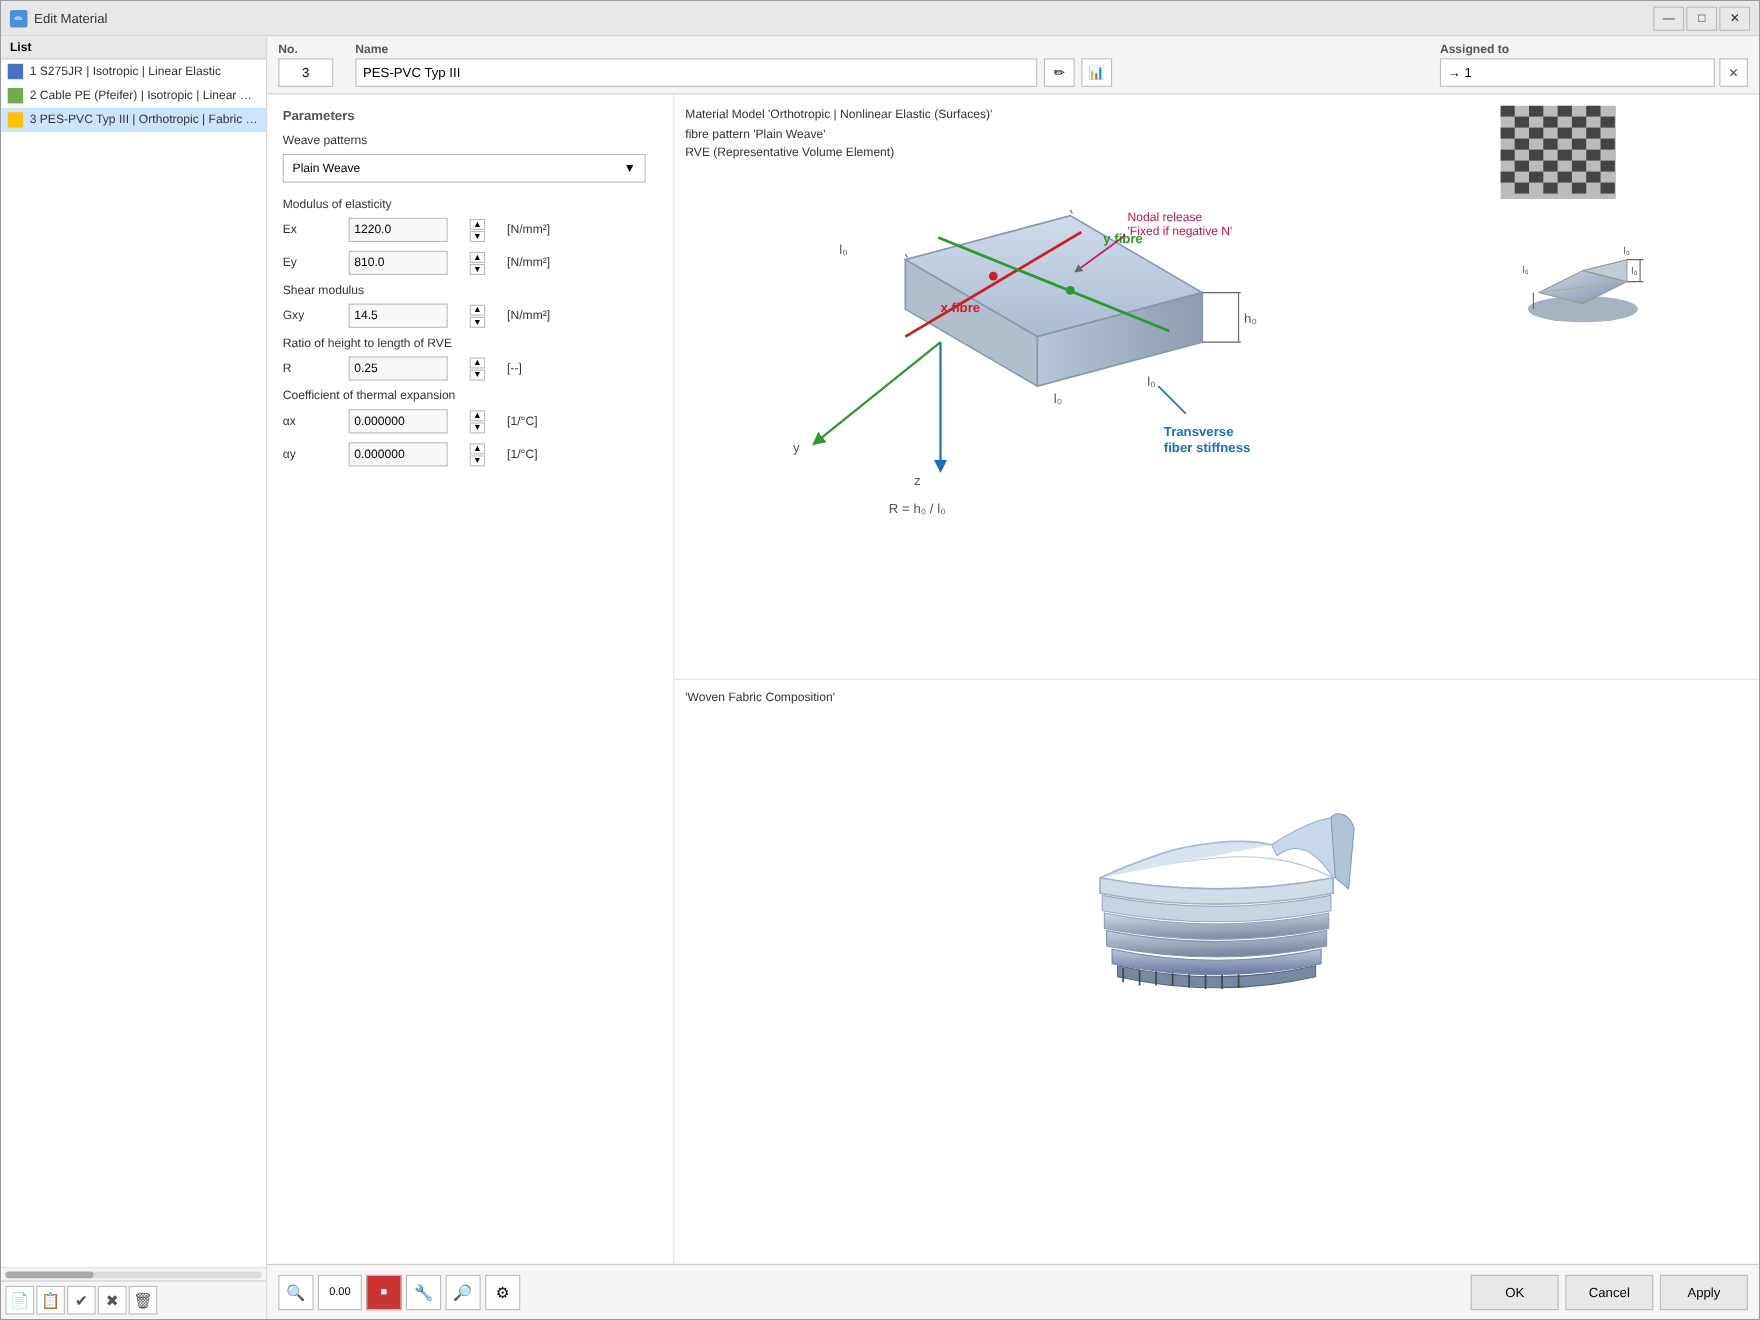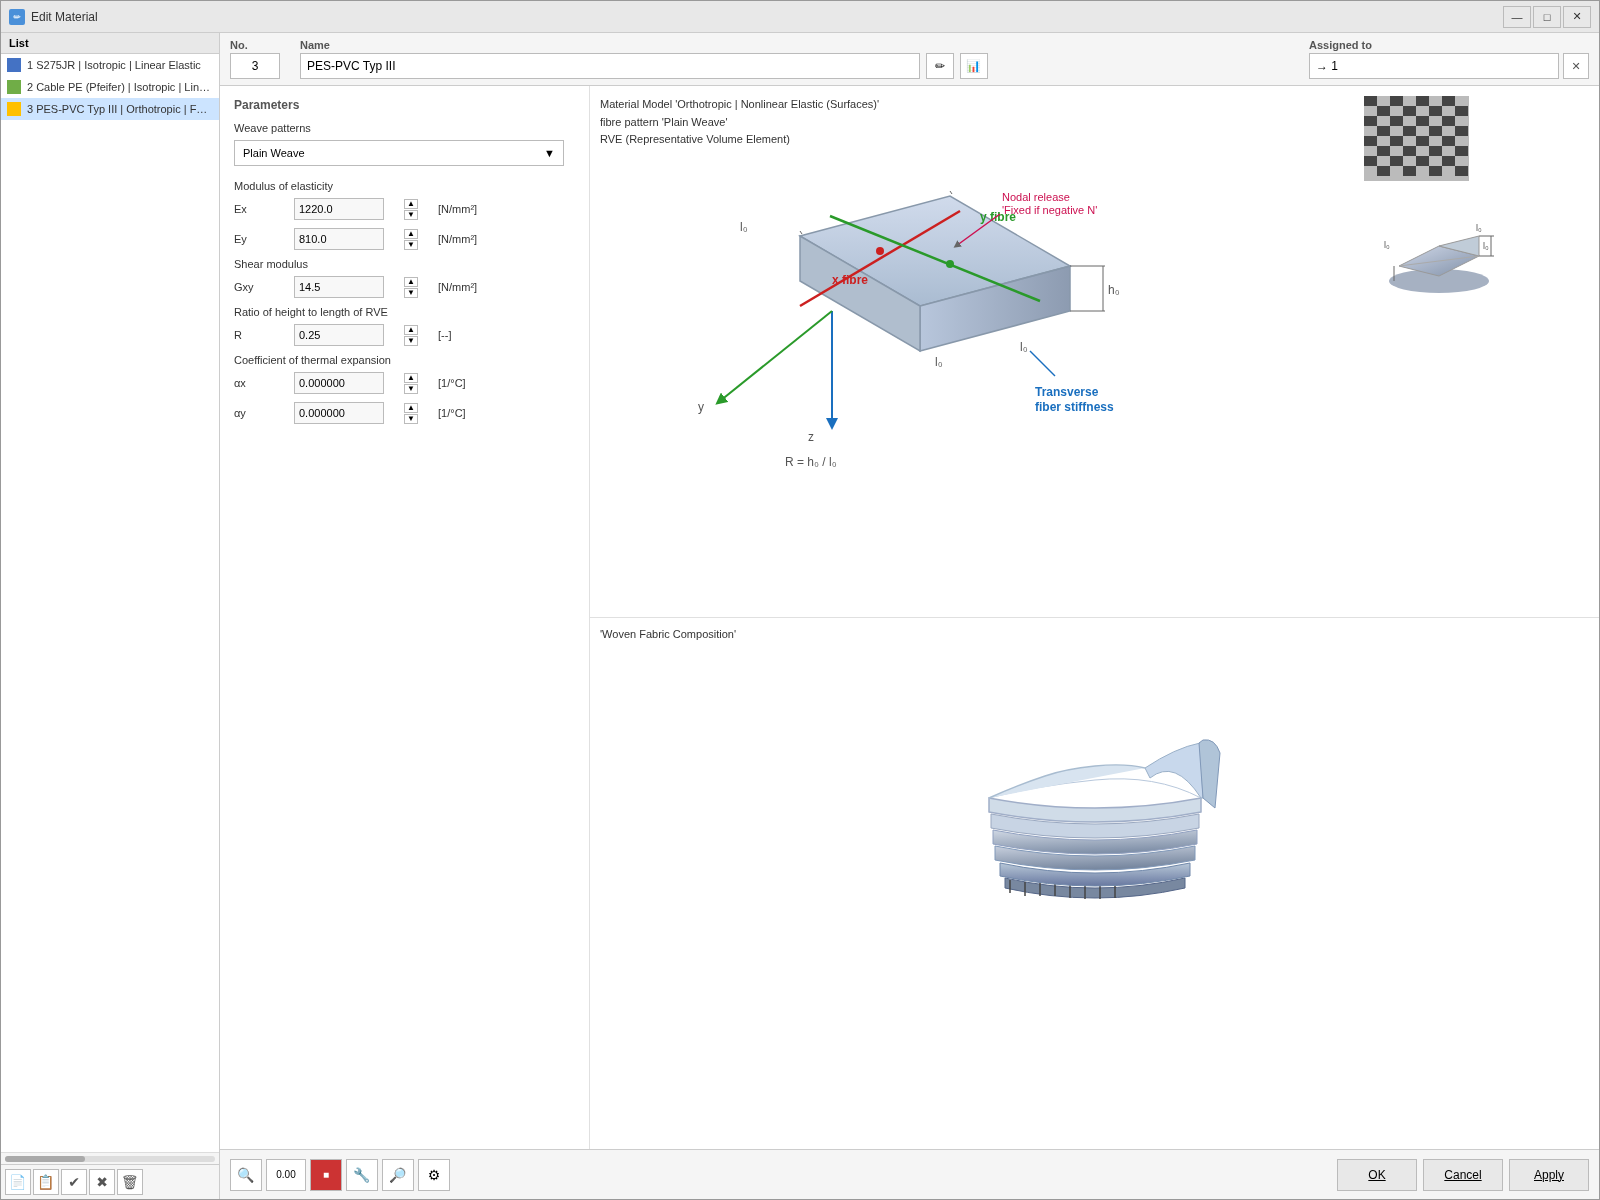--- a/index.html
+++ b/index.html
@@ -9,21 +9,21 @@
 
     .titlebar { background: #e8e8e8; height: 32px; display: flex; align-items: center; padding: 0 8px; border-bottom: 1px solid #ccc; gap: 6px; }
     .titlebar-icon { width: 16px; height: 16px; background: #4a90d9; border-radius: 2px; display: flex; align-items: center; justify-content: center; color: white; font-size: 9px; }
     .titlebar-title { font-size: 12px; flex: 1; color: #333; }
     .titlebar-buttons { display: flex; gap: 2px; }
     .titlebar-btn { width: 28px; height: 22px; background: #e8e8e8; border: 1px solid #bbb; display: flex; align-items: center; justify-content: center; font-size: 11px; cursor: pointer; color: #333; }
 
     .main-content { display: flex; flex: 1; overflow: hidden; }
 
     
-    .sidebar { width: 219px; background: white; border-right: 1px solid #ccc; display: flex; flex-direction: column; }
+    .sidebar { width: 242px; background: white; border-right: 1px solid #ccc; display: flex; flex-direction: column; }
     .sidebar-header { background: #e8e8e8; padding: 4px 8px; font-size: 11px; font-weight: bold; border-bottom: 1px solid #ccc; }
     .sidebar-list { flex: 1; overflow-y: auto; }
     .sidebar-item { display: flex; align-items: center; padding: 4px 6px; gap: 6px; cursor: pointer; font-size: 11px; }
     .sidebar-item.selected { background: #cce4ff; }
     .sidebar-item-color { width: 14px; height: 14px; flex-shrink: 0; }
     .sidebar-item-text { font-size: 11px; color: #333; white-space: nowrap; overflow: hidden; text-overflow: ellipsis; }
     .sidebar-footer { border-top: 1px solid #ccc; padding: 4px; display: flex; gap: 2px; background: #f5f5f5; }
     .sidebar-footer-btn { width: 26px; height: 26px; background: white; border: 1px solid #bbb; display: flex; align-items: center; justify-content: center; font-size: 14px; cursor: pointer; color: #555; }
     .scrollbar-area { height: 12px; background: #f5f5f5; border-top: 1px solid #ddd; display: flex; align-items: center; padding: 0 4px; }
     .scrollbar-track { flex: 1; height: 6px; background: #ddd; border-radius: 3px; }
@@ -74,21 +74,21 @@
     .viz-text-block { font-size: 11px; color: #333; line-height: 1.6; margin-bottom: 6px; }
 
     
     .fabric-section-label { font-size: 11px; color: #333; margin-bottom: 8px; }
     .fabric-img-area { width: 100%; height: 280px; display: flex; align-items: center; justify-content: center; }
 
     
     .bottom-bar { border-top: 1px solid #ccc; background: #f5f5f5; height: 50px; display: flex; align-items: center; justify-content: space-between; padding: 0 10px; }
     .bottom-left-tools { display: flex; gap: 4px; align-items: center; }
     .tool-btn { width: 32px; height: 32px; border: 1px solid #bbb; background: white; display: flex; align-items: center; justify-content: center; cursor: pointer; font-size: 14px; }
-    .bottom-right-btns { display: flex; gap: 6px; text-decoration: underline; }
+    .bottom-right-btns { display: flex; gap: 6px; }
     .action-btn { height: 32px; min-width: 80px; border: 1px solid #bbb; background: #e8e8e8; cursor: pointer; font-size: 12px; display: flex; align-items: center; justify-content: center; padding: 0 16px; }
   </style>
 </head>
 <body>
 
 <div class="window">
 
   <div class="titlebar">
     <div class="titlebar-icon">✏</div>
     <span class="titlebar-title">Edit Material</span>

